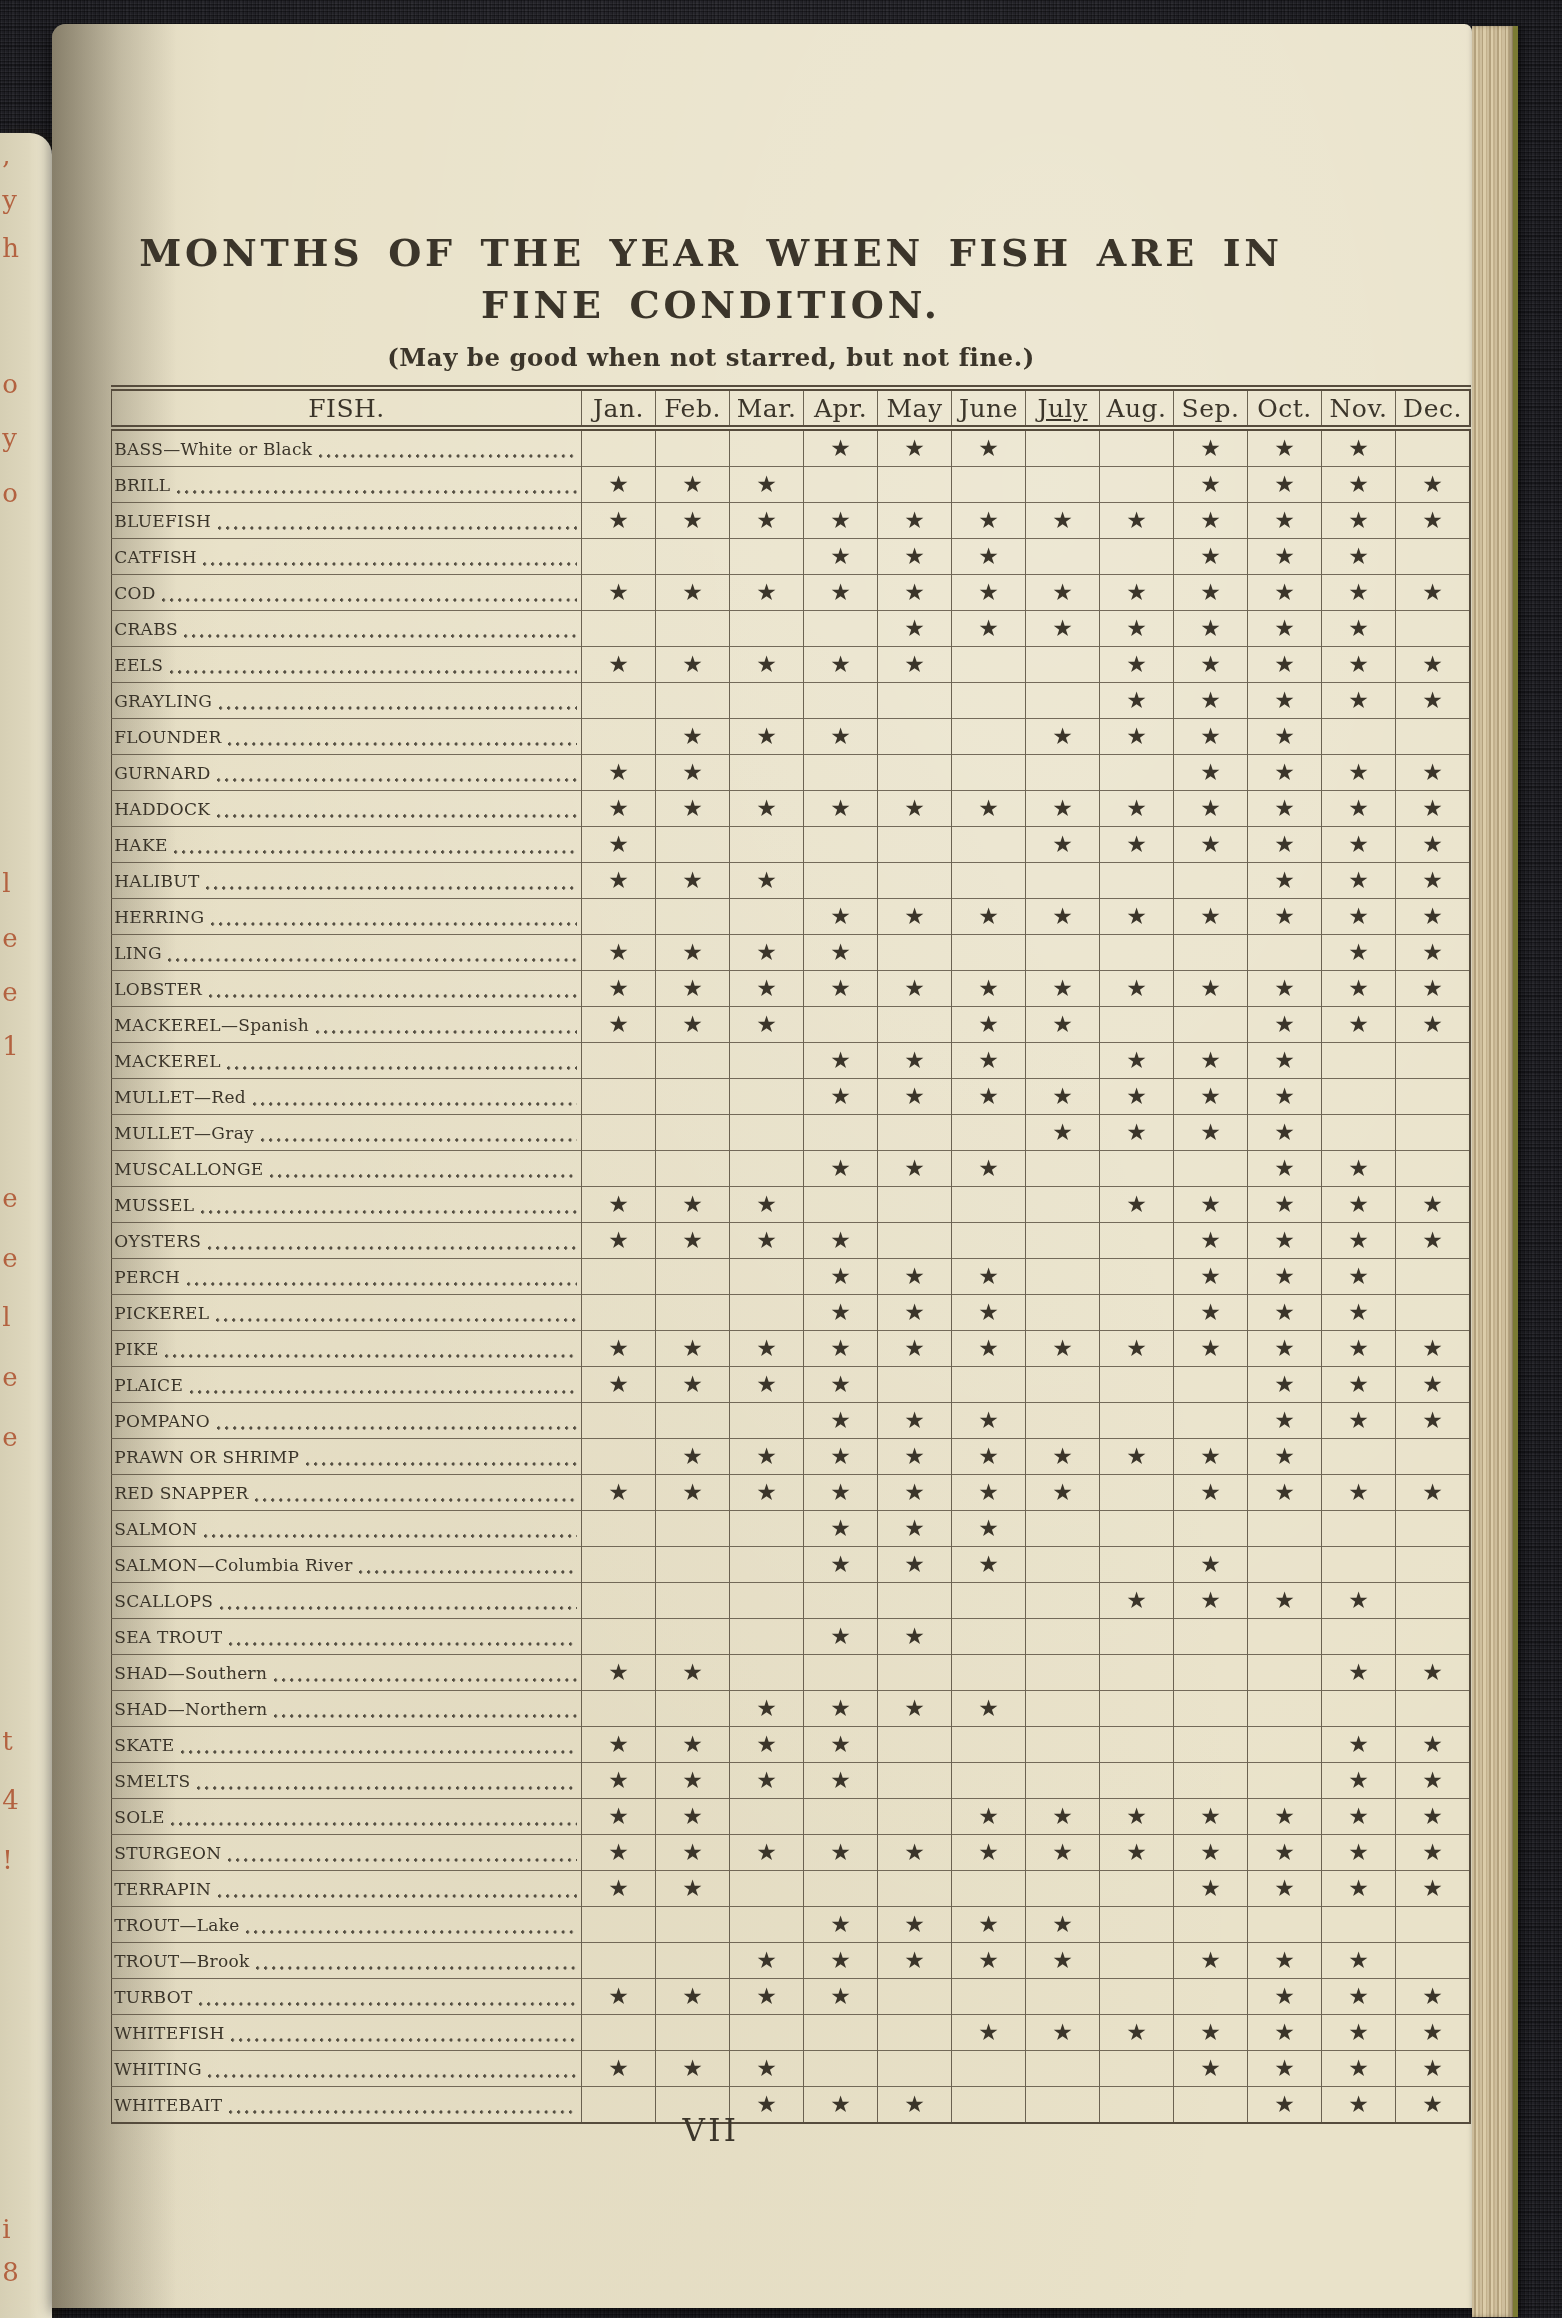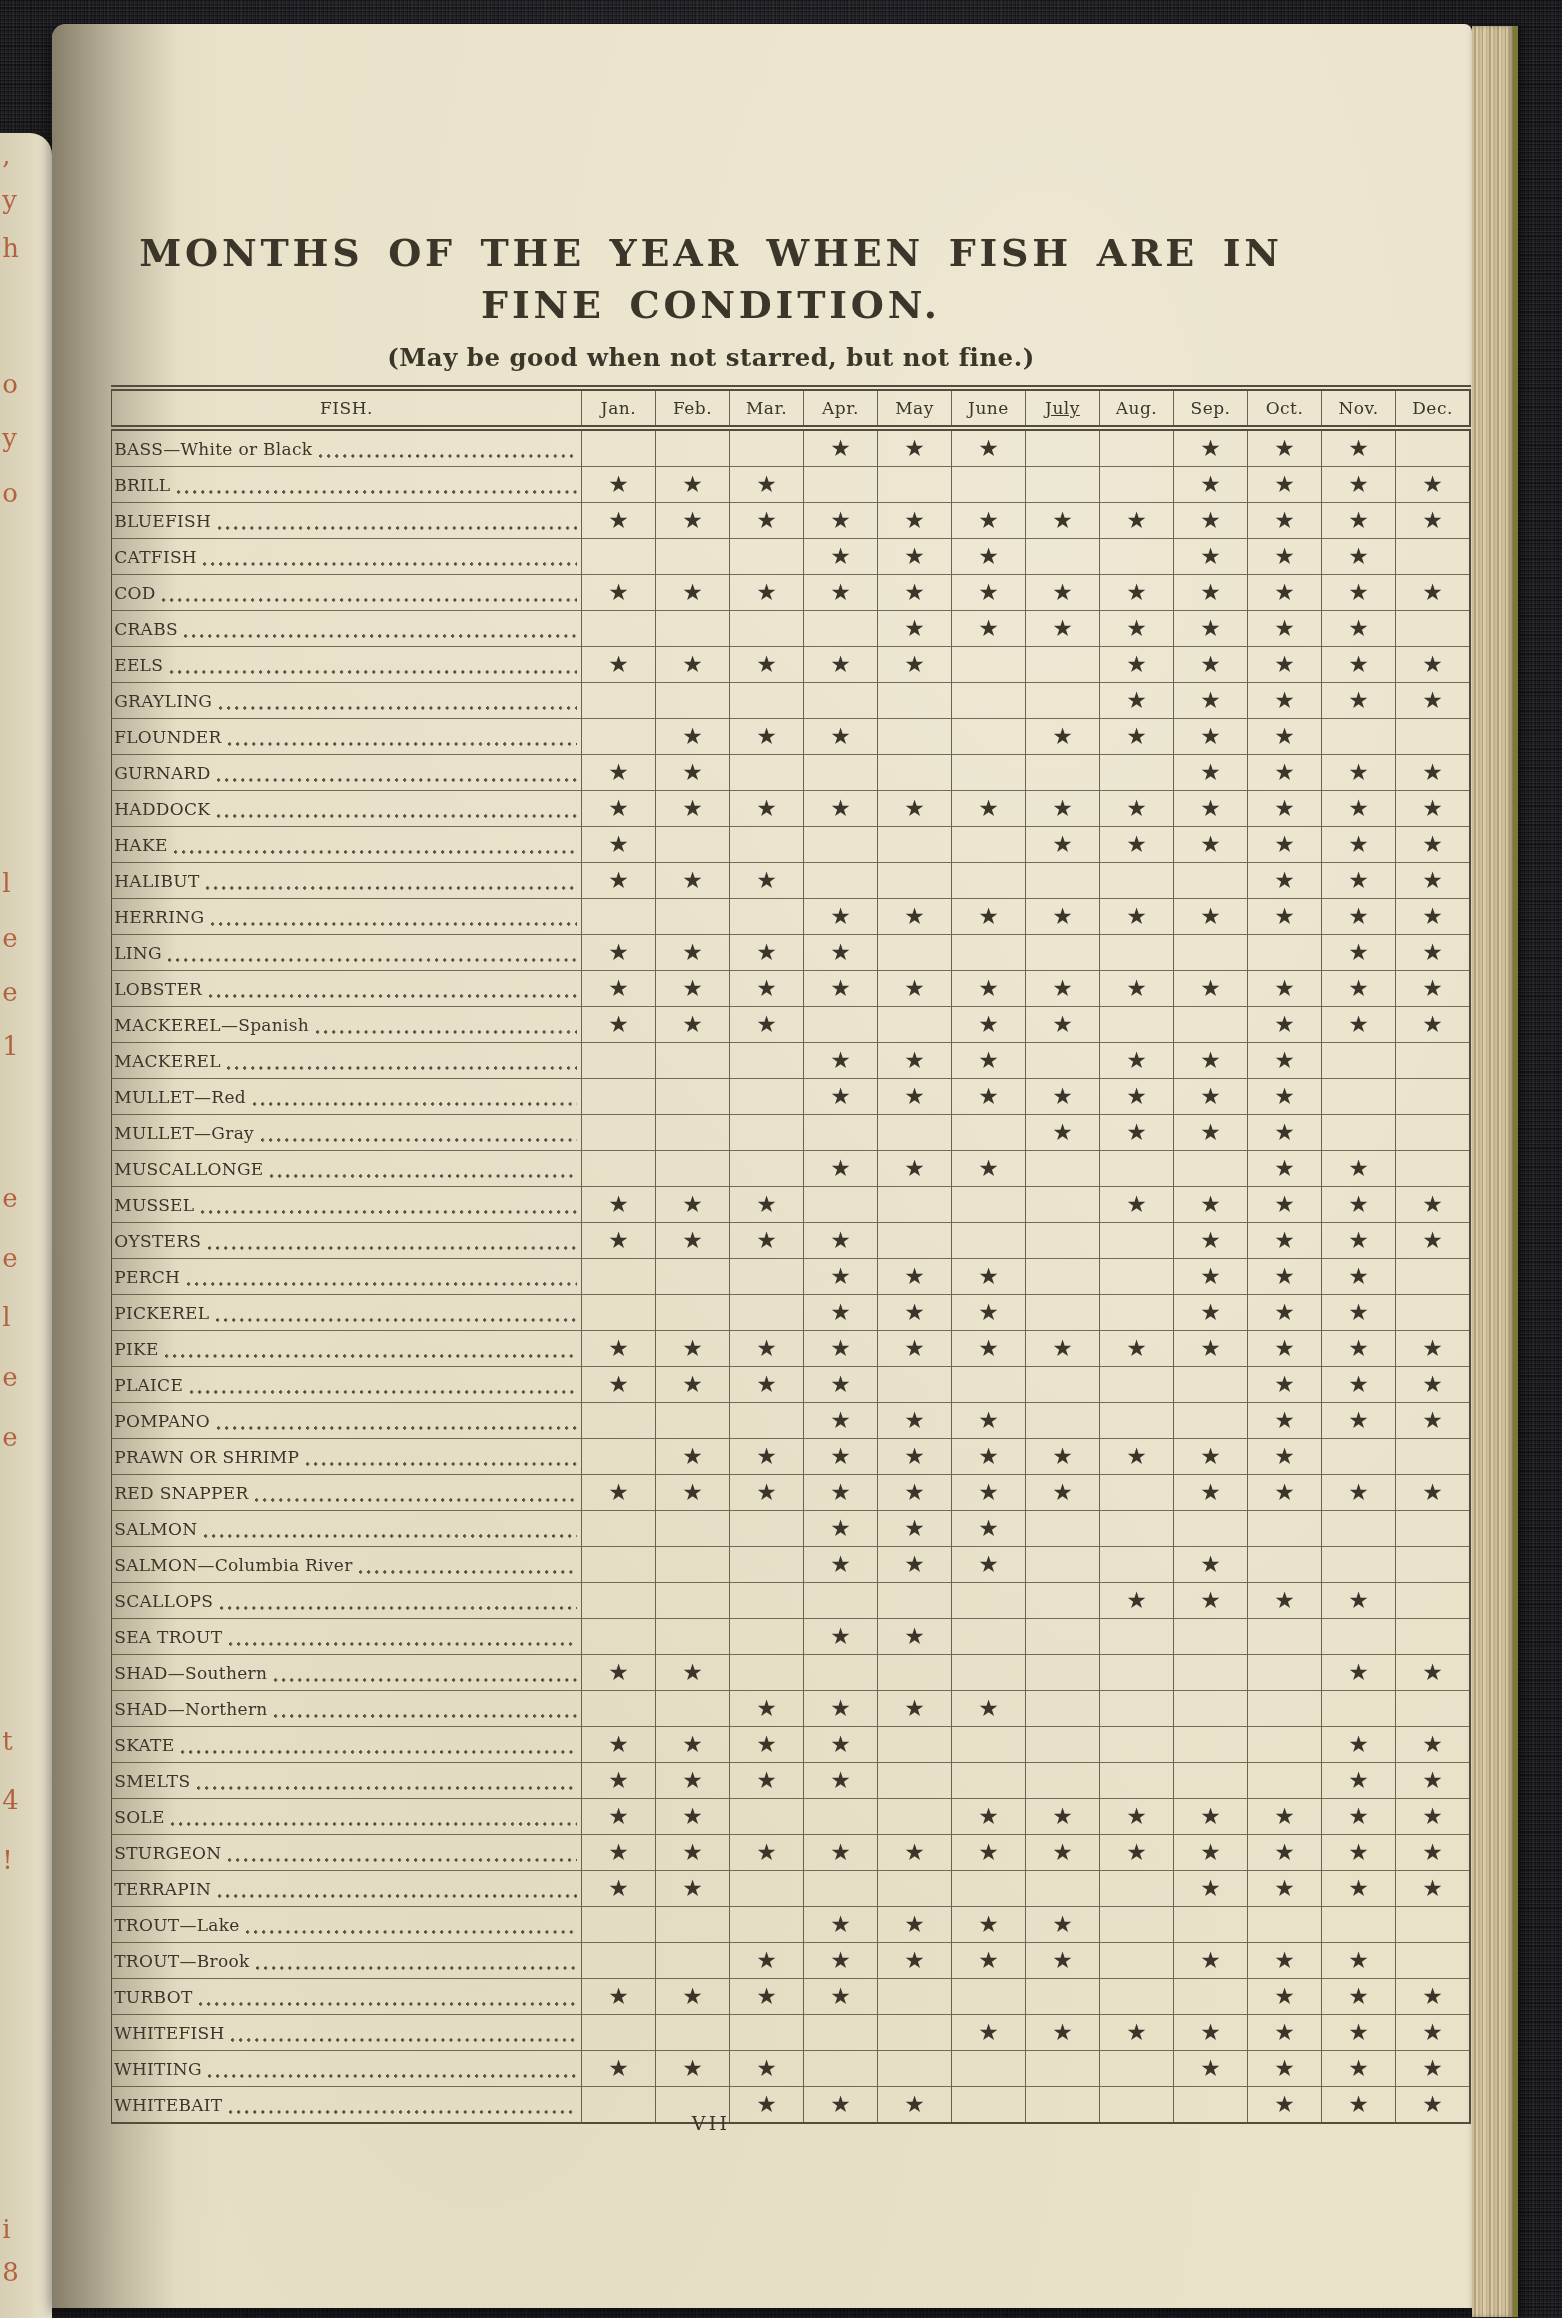--- a/index.html
+++ b/index.html
@@ -79,41 +79,41 @@
     position:absolute;left:111px;top:385px;z-index:3;
     border-collapse:collapse;table-layout:fixed;
     border-left:1.6px solid var(--rule);
     border-right:2.2px solid var(--rule);
     border-bottom:2.2px solid var(--rule);
     border-top:6.5px double var(--rule);
   }
   .fish-table th,.fish-table td{padding:0;}
   .fish-table th{
     height:34px;border-bottom:6px double var(--rule);
-    font-weight:400;font-size:17px;color:var(--ink);letter-spacing:0.5px;
+    font-weight:400;font-size:25px;color:var(--ink);letter-spacing:0.5px;
   }
   .fish-table th.month-header, .fish-table td.star-cell{border-left:1.1px solid rgba(85,75,60,0.85);}
   .fish-table tbody td{border-top:1.1px solid rgba(85,75,60,0.80);height:35px;}
   .namewrap{display:flex;align-items:center;height:35px;padding-left:2.2px;}
   .nm{font-size:17px;color:var(--ink);letter-spacing:0.3px;white-space:nowrap;}
   .leader{
     flex:1;align-self:stretch;margin:0 4.3px 0 6.5px;
     background-image:radial-gradient(circle at 1.6px 1.9px, var(--ink) 1.4px, transparent 1.7px);
     background-size:8.1px 3.8px;background-repeat:repeat-x;
     background-position:0 calc(100% - 8.1px);opacity:.85;
   }
   .star-cell{
     text-align:center;font-family:"DejaVu Sans",sans-serif;
     font-size:23px;line-height:35px;color:var(--ink);
   }
 
   .page-number{
     position:absolute;left:111px;top:2112px;width:1348px;
     transform:translateX(-74px);
-    text-align:center;font-size:19px;letter-spacing:3.3px;color:var(--ink);z-index:3;
+    text-align:center;font-size:31px;letter-spacing:3.3px;color:var(--ink);z-index:3;
   }
 </style>
 </head>
 <body>
 
 <div class="scan">
 
   <div class="prev-page">
       <span class="frag" style="top: 7px;">,</span>
       <span class="frag" style="top: 52px;">y</span>

